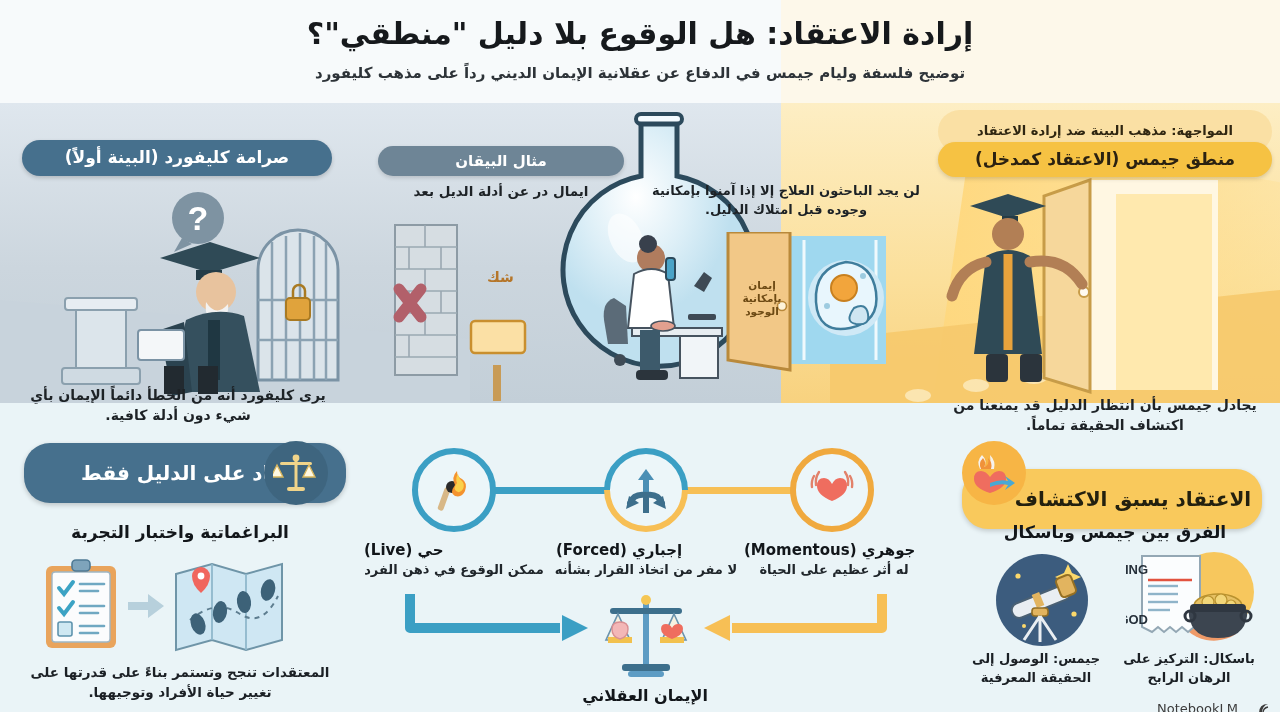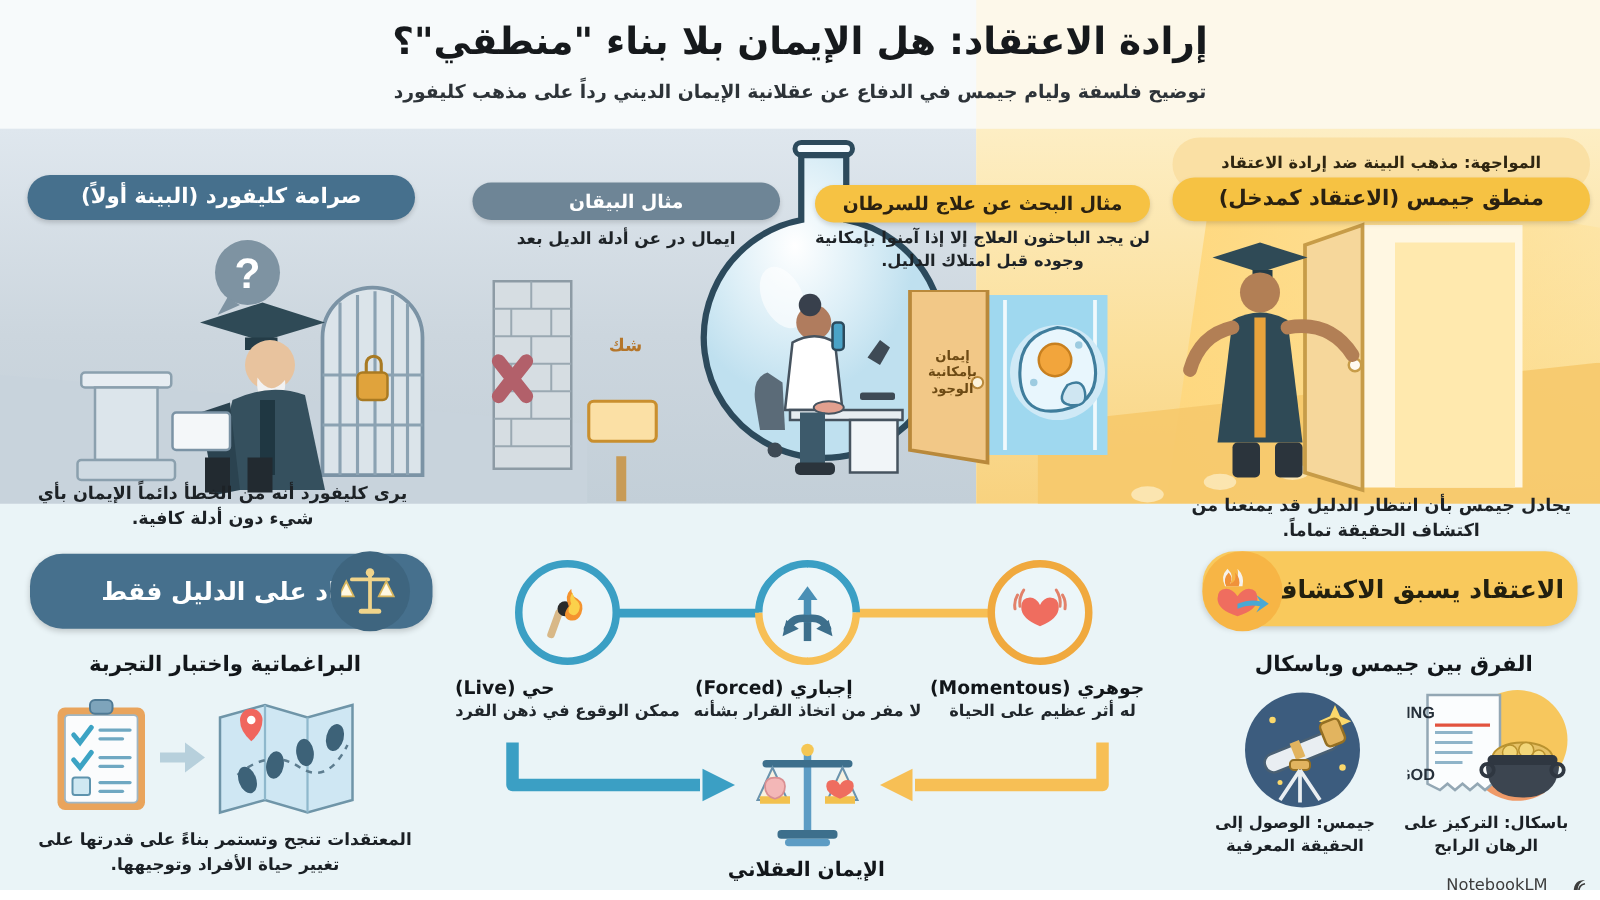--- a/index.html
+++ b/index.html
@@ -70,21 +70,21 @@
   #cap-cancer{ left:648px; top:182px; width:276px; font-size:13px; }
   #cap-clifford{ left:18px; top:385px; width:320px; font-size:14px; }
   #cap-james{ left:940px; top:395px; width:330px; font-size:14px; }
 
   
   .result-pill{ position:absolute; border-radius:26px; display:flex; align-items:center;
      font-weight:bold; line-height:1.2; }
   #res-left{ left:24px; top:443px; width:322px; height:60px; background:#46708d; color:#fff;
      justify-content:flex-start; padding-right:18px; font-size:20px; box-shadow:0 2px 5px rgba(0,0,0,.2);}
   #res-left .rp-text{ flex:1; text-align:center; padding-left:56px; }
-  #res-right{ left:962px; top:441px; width:300px; height:60px; background:#f9c95c; color:#23200f;
+  #res-right{ left:962px; top:469px; width:300px; height:60px; background:#f9c95c; color:#23200f;
      justify-content:flex-start; padding-right:8px; font-size:20px; box-shadow:0 2px 5px rgba(0,0,0,.18);}
   #res-right .rp-text{ flex:1; text-align:center; padding-left:50px; }
   .badge-circle{ position:absolute; width:64px; height:64px; border-radius:50%;
      display:flex; align-items:center; justify-content:center; }
   #badge-scale{ left:264px; top:441px; background:#3e657f; }
   #badge-heart{ left:962px; top:441px; background:#f7b545; }
 
   
   .mid-title{ position:absolute; left:370px; top:420px; width:548px; text-align:center;
      font-size:18px; font-weight:bold; color:#13171a; }
@@ -154,21 +154,21 @@
   <div class="path-dots">
     <i style="left:0px;  top:44px;"></i>
     <i style="left:58px; top:34px;"></i>
     <i style="left:116px;top:26px;"></i>
     <i style="left:176px;top:18px;"></i>
     <i style="left:238px;top:10px;"></i>
   </div>
 
   <div class="lower-panel"></div>
 
-  <div class="title">إرادة الاعتقاد: هل الإيمان بلا بناء "منطقي"؟</div>
+  <div class="title">إرادة الاعتقاد: هل الوقوع بلا دليل "منطقي"؟</div>
   <div class="subtitle">توضيح فلسفة وليام جيمس في الدفاع عن عقلانية الإيمان الديني رداً على مذهب كليفورد</div>
 
   <svg style="position:absolute;left:10px;top:180px;width:360px;height:225px;" viewBox="0 0 360 225">
 
     <g>
       <path d="M248 90 a40 40 0 0 1 80 0 v110 h-80 z" fill="#dbe4ea" stroke="#7b93a5" stroke-width="3"></path>
       <g stroke="#8ba2b2" stroke-width="2.5">
         <line x1="262" y1="62" x2="262" y2="200"></line>
           <line x1="276" y1="56" x2="276" y2="200"></line>
         <line x1="290" y1="53" x2="290" y2="200"></line>
@@ -298,21 +298,20 @@
       <path d="M68 84 v96" stroke="#e8a33c" stroke-width="9"></path>
       <path d="M90 92 q34 -6 52 22" stroke="#b27f55" stroke-width="11" fill="none" stroke-linecap="round"></path>
       <path d="M46 92 q-26 6 -34 34" stroke="#b27f55" stroke-width="11" fill="none" stroke-linecap="round"></path>
       <rect x="46" y="184" width="22" height="28" rx="4" fill="#2b343c"></rect>
       <rect x="80" y="184" width="22" height="28" rx="4" fill="#2b343c"></rect>
     </g>
   </svg>
 
   <div class="pill pill-blue" id="pill-clifford">صرامة كليفورد (البينة أولاً)</div>
   <div class="pill pill-slate" id="pill-bayan">مثال البيقان</div>
-  <div class="pill pill-amber" id="pill-cancer">مثال البحث عن علاج للسرطان</div>
   <div class="pill pill-amber-lite" id="pill-conflict">المواجهة: مذهب البينة ضد إرادة الاعتقاد</div>
   <div class="pill pill-amber" id="pill-james">منطق جيمس (الاعتقاد كمدخل)</div>
 
   <div class="caption" id="cap-bayan">ايمال در عن أدلة الديل بعد</div>
   <div class="caption" id="cap-cancer">لن يجد الباحثون العلاج إلا إذا آمنوا بإمكانية وجوده قبل امتلاك الدليل.</div>
   <div class="caption" id="cap-clifford">يرى كليفورد أنه من الخطأ دائماً الإيمان بأي شيء دون أدلة كافية.</div>
   <div class="caption" id="cap-james">يجادل جيمس بأن انتظار الدليل قد يمنعنا من اكتشاف الحقيقة تماماً.</div>
 
   <div class="result-pill" id="res-left">
     <span class="rp-text">الاعتماد على الدليل فقط</span>

